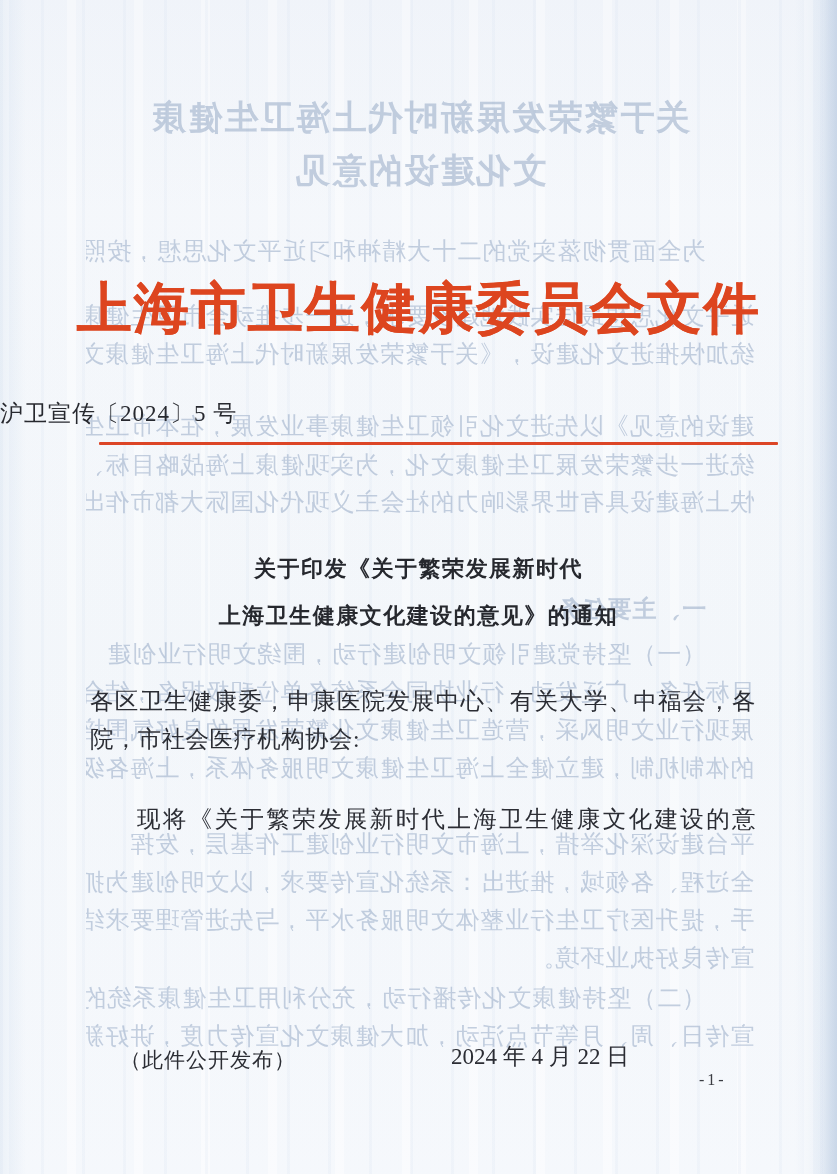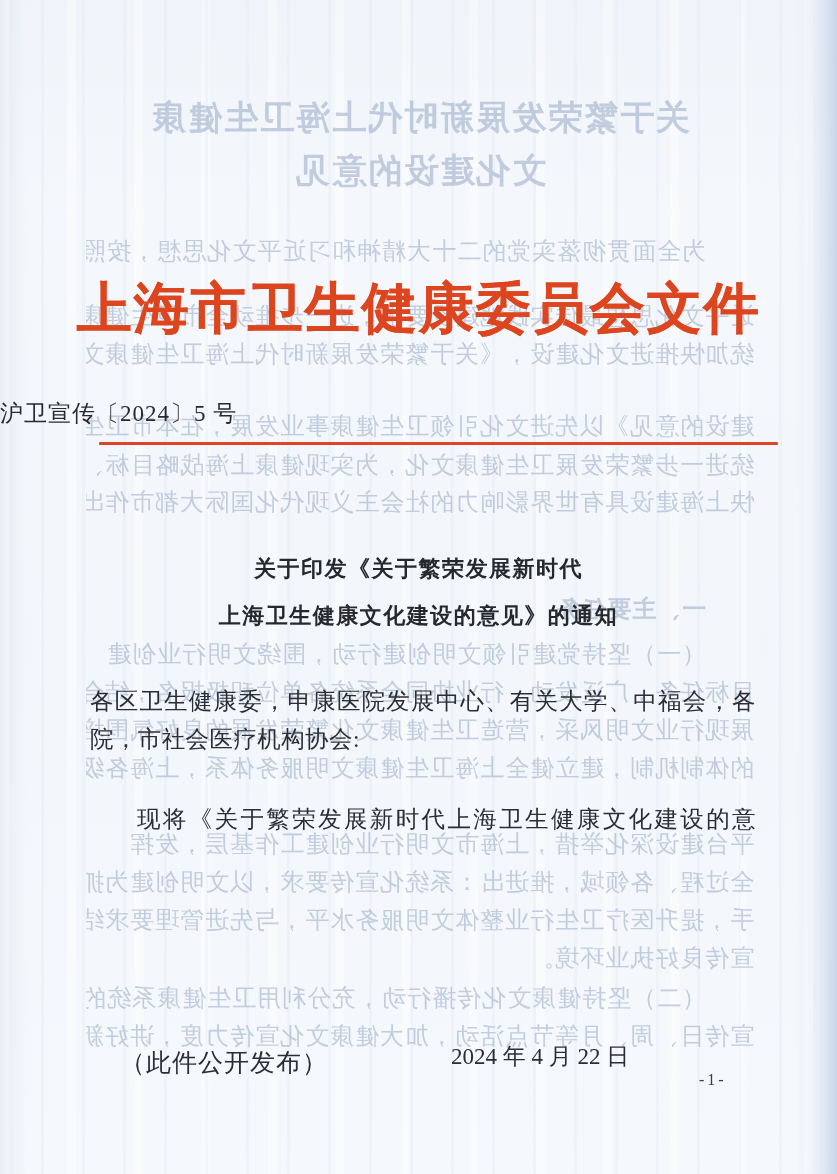--- a/index.html
+++ b/index.html
@@ -81,21 +81,21 @@
   .signature{
     position:absolute;left:405px;top:966px;width:260px;
     font-size:24px;letter-spacing:2px;color:#2b2d34;white-space:nowrap;
   }
   .docdate{
     position:absolute;left:435px;top:1008px;width:210px;text-align:center;
     font-size:23px;color:#2b2d34;white-space:nowrap;margin-top:33px;
   }
   .pubnote{
     position:absolute;left:120px;top:1046px;
-    font-size:25px;letter-spacing:1px;color:#2b2d34;white-space:nowrap;text-align:center;
+    font-size:21px;letter-spacing:1px;color:#2b2d34;white-space:nowrap;text-align:center;
   }
   .pagenum{
     position:absolute;left:699px;top:1071px;
     font-size:16px;letter-spacing:3px;color:#3a3c42;
   }
 </style>
 </head>
 <body>
 
 <div class="page">

